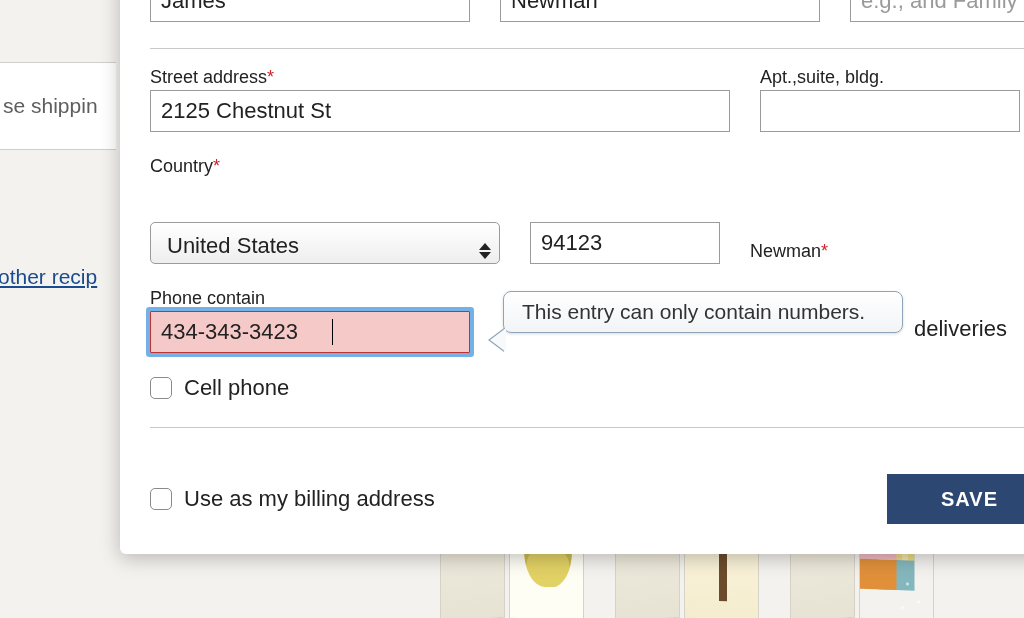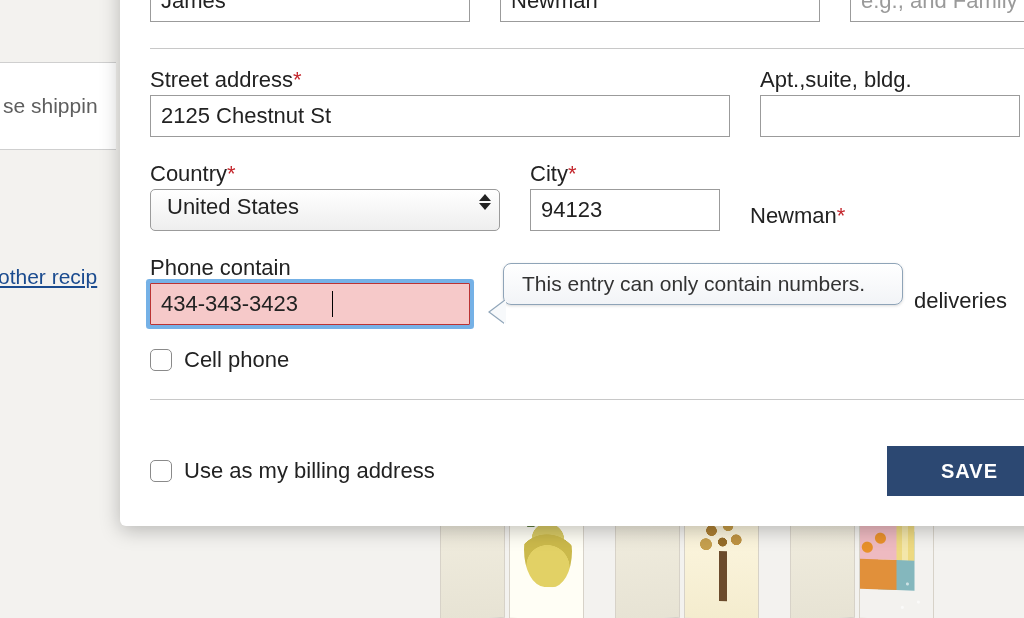--- a/index.html
+++ b/index.html
@@ -153,45 +153,46 @@
     display: flex;
     align-items: flex-end;
     gap: 30px;
     padding-right: 0;
   }
   .field {
     display: flex;
     flex-direction: column;
   }
   .label {
-    font-size: 22px;
+    font-size: 18px;
     color: #222;
     margin-bottom: 2px;
     white-space: nowrap;
   }
   .req { color: #c4272d; }
   input.txt, .select {
     height: 42px;
     font-size: 22px;
     padding: 4px 10px;
     border: 1px solid #9b9b9b;
     background: #fff;
     color: #222;
     font-family: inherit;
   }
   input.txt::placeholder { color: #9a9a9a; }
   .select {
     display: flex;
-    align-items: flex-start;
+    align-items: flex-end;
     justify-content: space-between;
     background: linear-gradient(#ffffff,#eeeeee);
     border: 1px solid #9b9b9b;
     border-radius: 5px;
     padding: 4px 8px 4px 16px;
     cursor: default;
+    margin-top: 43px;
   }
   .select .arrows {
     display: flex;
     flex-direction: column;
     align-items: center;
     gap: 2px;
     margin-left: 10px;
   }
   .select .arrows .up, .select .arrows .down {
     width: 0; height: 0;
@@ -385,23 +386,20 @@
         </div>
         <div class="select">
           <span>United States</span>
           <span class="arrows">
               <span class="up"></span>
               <span class="down"></span>
             </span>
         </div>
       </div>
       <div class="field city">
-        <div class="label">
-          <span>City</span><span class="req">*</span>
-        </div>
         <input class="txt" value="94123" style="">
       </div>
       <div class="field state">
         <div class="label">
           <span>Newman</span><span class="req">*</span>
         </div>
       </div>
     </div>
 
     <div class="row" style="margin-top:24px; position:relative;">

